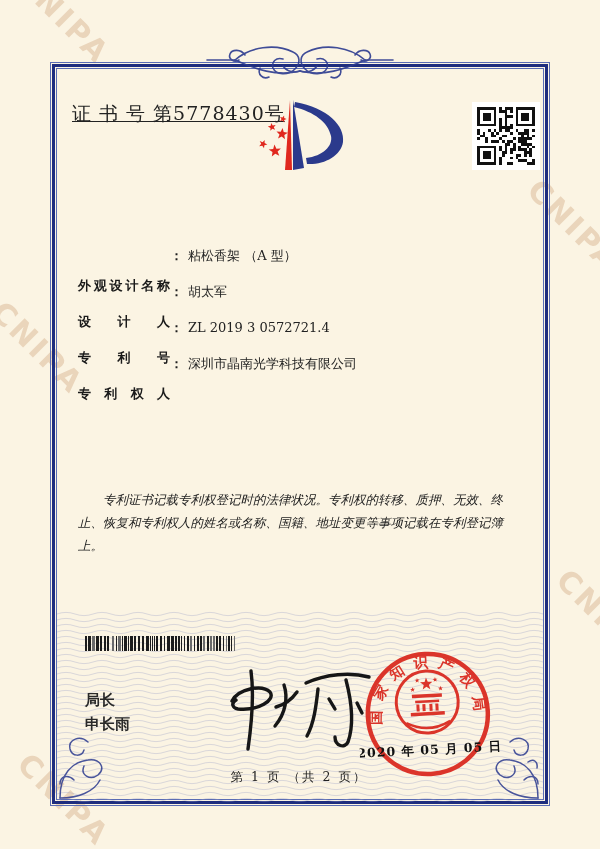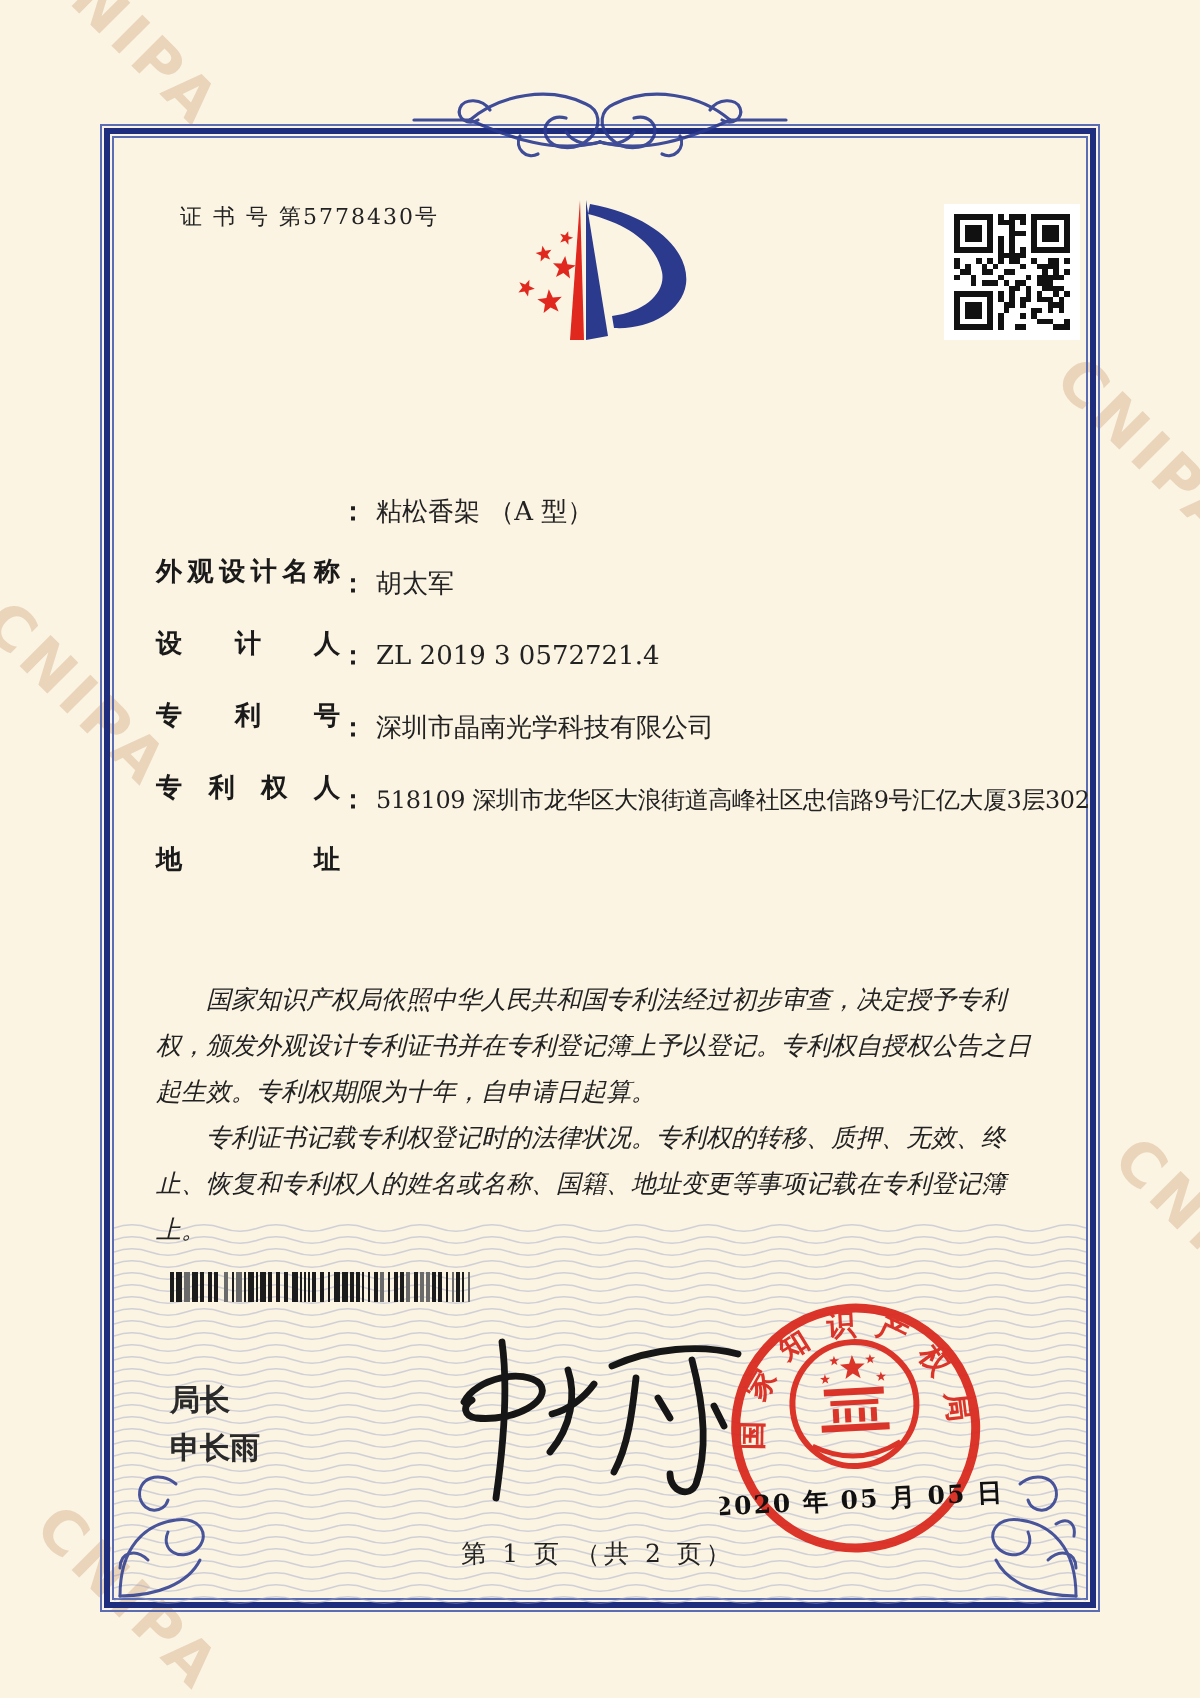--- a/index.html
+++ b/index.html
@@ -5,21 +5,21 @@
   html,body{margin:0;padding:0;background:#e8e4da;}
   .page{position:relative;width:600px;height:849px;background:#fbf4e3;overflow:hidden;
         font-family:"DejaVu Serif","Liberation Serif",serif;color:#1d1d1d;}
   .wm{position:absolute;font-family:"DejaVu Sans","Liberation Sans",sans-serif;
       font-weight:800;font-size:30px;letter-spacing:3px;color:rgba(210,170,132,.42);
       transform:rotate(45deg);user-select:none;}
   
   .frame{position:absolute;left:50px;top:62px;width:498px;height:742px;border:1px solid #5a6cb4;}
   .frame-mid{position:absolute;inset:1px;border:3px solid #1e2d7e;}
   .frame-in{position:absolute;inset:1px;border:1px solid #5a6cb4;}
-  .certno{position:absolute;left:90px;top:101px;font-size:11px;letter-spacing:1px;color:#222;}
+  .certno{position:absolute;left:72px;top:101px;font-size:19px;letter-spacing:1px;color:#222;text-decoration:underline;}
   .logo{position:absolute;left:248px;top:94px;}
   .qrbox{position:absolute;left:472px;top:102px;width:68px;height:68px;background:#fff;
          display:flex;align-items:center;justify-content:center;}
   .title{position:absolute;left:0;top:179px;width:600px;text-align:center;
          font-size:27px;font-weight:700;letter-spacing:7px;color:#0d0d0d;}
   .fields{position:absolute;left:78px;top:247px;width:452px;}
   .frow{position:relative;height:20px;margin-bottom:16px;font-size:13px;white-space:nowrap;}
   .flabel{display:inline-block;width:92px;font-weight:700;text-align:justify;text-align-last:justify;
           vertical-align:top;color:#1a1a1a;margin-top:30px;}
   .fcolon{font-weight:700;}
@@ -283,27 +283,23 @@
     </div>
     <div class="frow">
       <span class="flabel">设计人</span><span class="fcolon">：</span><span class="fvalue">胡太军</span>
     </div>
     <div class="frow">
       <span class="flabel">专利号</span><span class="fcolon">：</span><span class="fvalue">ZL 2019 3 0572721.4</span>
     </div>
     <div class="frow">
       <span class="flabel">专利权人</span><span class="fcolon">：</span><span class="fvalue">深圳市晶南光学科技有限公司</span>
     </div>
-    <div class="frow">
-      <span class="flabel">地址</span><span class="fcolon">：</span><span class="fvalue small">518109 深圳市龙华区大浪街道高峰社区忠信路9号汇亿大厦3层302</span>
-    </div>
   </div>
 
   <div class="paras">
-    <p>国家知识产权局依照中华人民共和国专利法经过初步审查，决定授予专利权，颁发外观设计专利证书并在专利登记簿上予以登记。专利权自授权公告之日起生效。专利权期限为十年，自申请日起算。</p>
     <p>专利证书记载专利权登记时的法律状况。专利权的转移、质押、无效、终止、恢复和专利权人的姓名或名称、国籍、地址变更等事项记载在专利登记簿上。</p>
   </div>
 
   <div id="barcode" class="barcode"><span style="width:2px;margin-right:1px;background:#1c1c1c"></span><span style="width:3px;margin-right:1px;background:#1c1c1c"></span><span style="width:3px;margin-right:1px;background:#6a6a6a"></span><span style="width:3px;margin-right:1px;background:#1c1c1c"></span><span style="width:2px;margin-right:2px;background:#1c1c1c"></span><span style="width:2px;margin-right:1px;background:#1c1c1c"></span><span style="width:2px;margin-right:3px;background:#1c1c1c"></span><span style="width:2px;margin-right:2px;background:#6a6a6a"></span><span style="width:1px;margin-right:1px;background:#1c1c1c"></span><span style="width:3px;margin-right:1px;background:#6a6a6a"></span><span style="width:1px;margin-right:1px;background:#1c1c1c"></span><span style="width:3px;margin-right:1px;background:#1c1c1c"></span><span style="width:1px;margin-right:1px;background:#1c1c1c"></span><span style="width:3px;margin-right:1px;background:#1c1c1c"></span><span style="width:2px;margin-right:2px;background:#1c1c1c"></span><span style="width:2px;margin-right:2px;background:#1c1c1c"></span><span style="width:2px;margin-right:2px;background:#1c1c1c"></span><span style="width:3px;margin-right:1px;background:#1c1c1c"></span><span style="width:1px;margin-right:1px;background:#1c1c1c"></span><span style="width:1px;margin-right:1px;background:#1c1c1c"></span><span style="width:1px;margin-right:1px;background:#1c1c1c"></span><span style="width:2px;margin-right:2px;background:#1c1c1c"></span><span style="width:2px;margin-right:2px;background:#1c1c1c"></span><span style="width:1px;margin-right:2px;background:#1c1c1c"></span><span style="width:3px;margin-right:1px;background:#1c1c1c"></span><span style="width:3px;margin-right:1px;background:#1c1c1c"></span><span style="width:2px;margin-right:1px;background:#1c1c1c"></span><span style="width:2px;margin-right:1px;background:#1c1c1c"></span><span style="width:1px;margin-right:2px;background:#1c1c1c"></span><span style="width:1px;margin-right:2px;background:#1c1c1c"></span><span style="width:2px;margin-right:1px;background:#1c1c1c"></span><span style="width:2px;margin-right:2px;background:#6a6a6a"></span><span style="width:1px;margin-right:2px;background:#1c1c1c"></span><span style="width:2px;margin-right:1px;background:#1c1c1c"></span><span style="width:2px;margin-right:1px;background:#1c1c1c"></span><span style="width:2px;margin-right:2px;background:#6a6a6a"></span><span style="width:2px;margin-right:1px;background:#1c1c1c"></span><span style="width:2px;margin-right:1px;background:#6a6a6a"></span><span style="width:2px;margin-right:1px;background:#6a6a6a"></span><span style="width:2px;margin-right:1px;background:#1c1c1c"></span><span style="width:2px;margin-right:2px;background:#1c1c1c"></span><span style="width:1px;margin-right:2px;background:#1c1c1c"></span><span style="width:1px;margin-right:1px;background:#6a6a6a"></span><span style="width:2px;margin-right:1px;background:#1c1c1c"></span><span style="width:1px;margin-right:2px;background:#1c1c1c"></span><span style="width:1px;margin-right:3px;background:#6a6a6a"></span></div>
 
   <div class="officials">
     <div>局长</div>
     <div>申长雨</div>
   </div>
 

